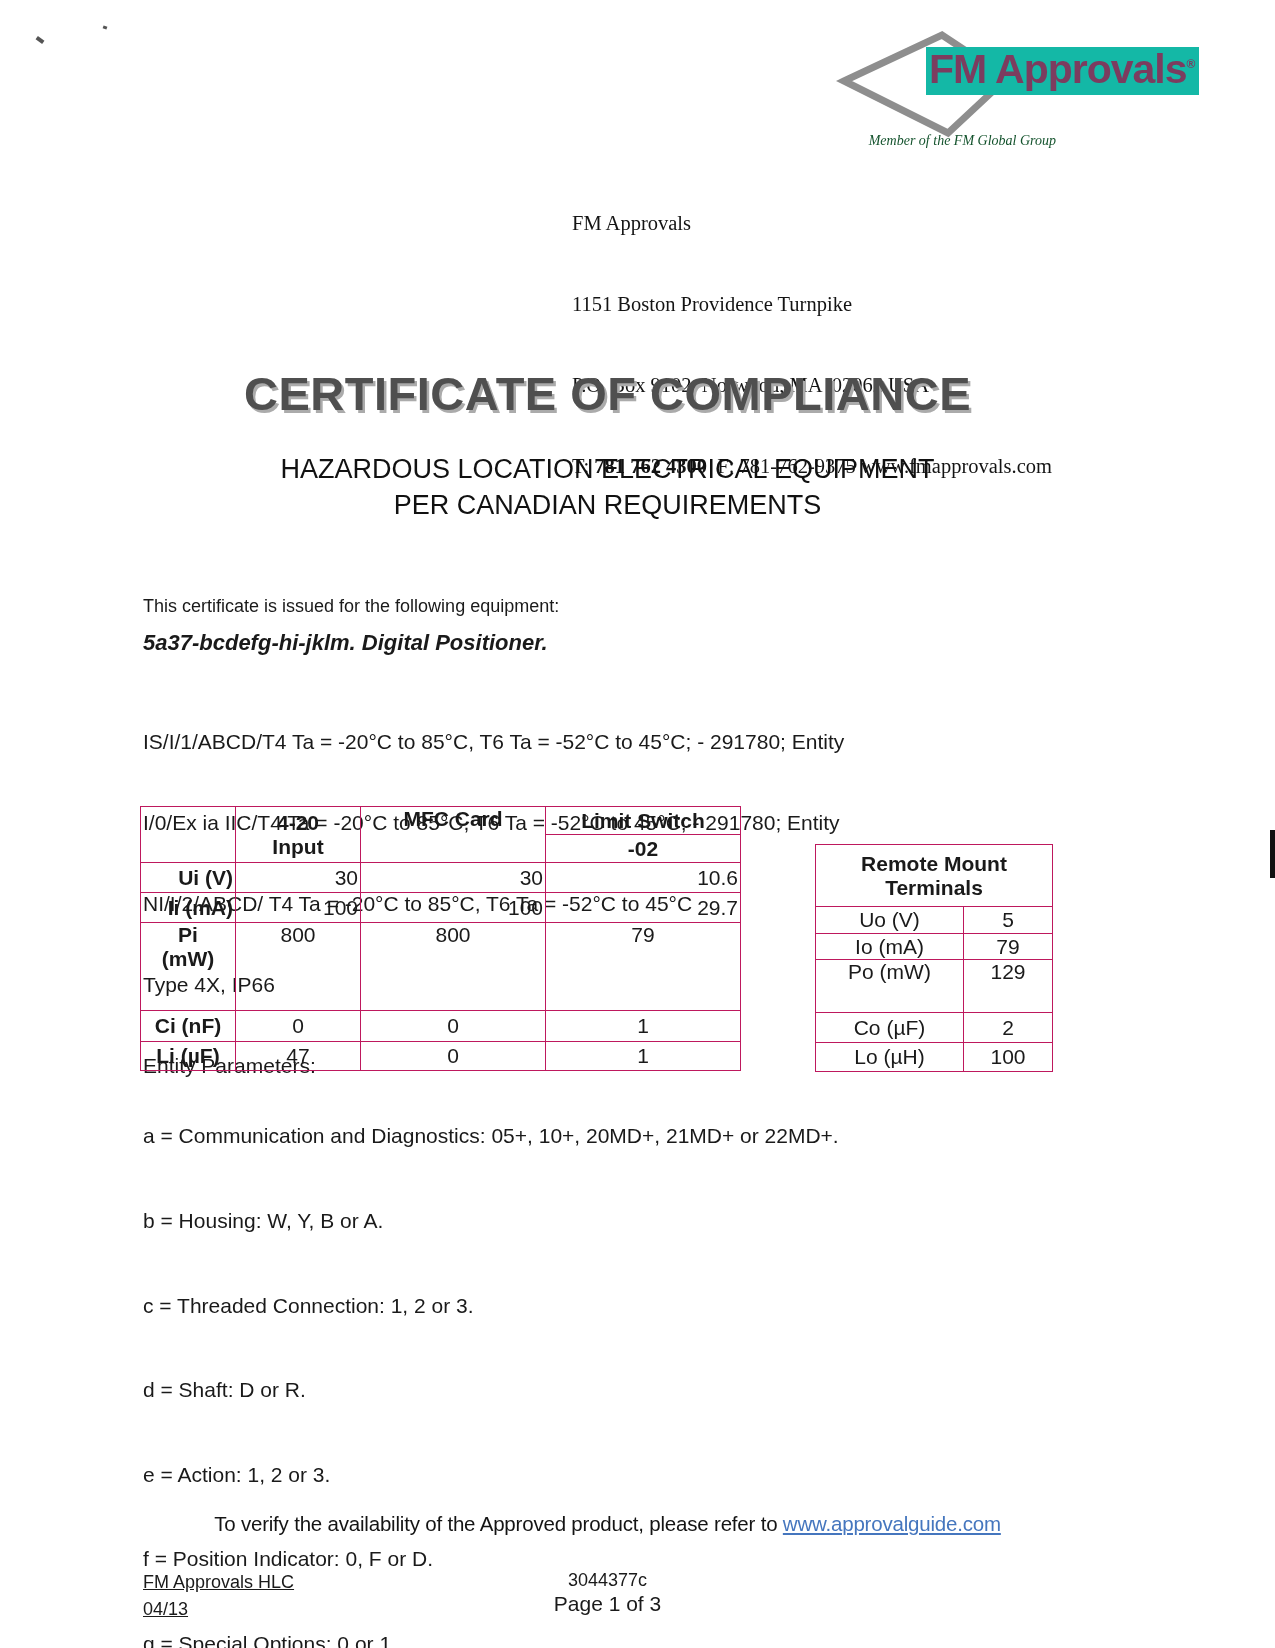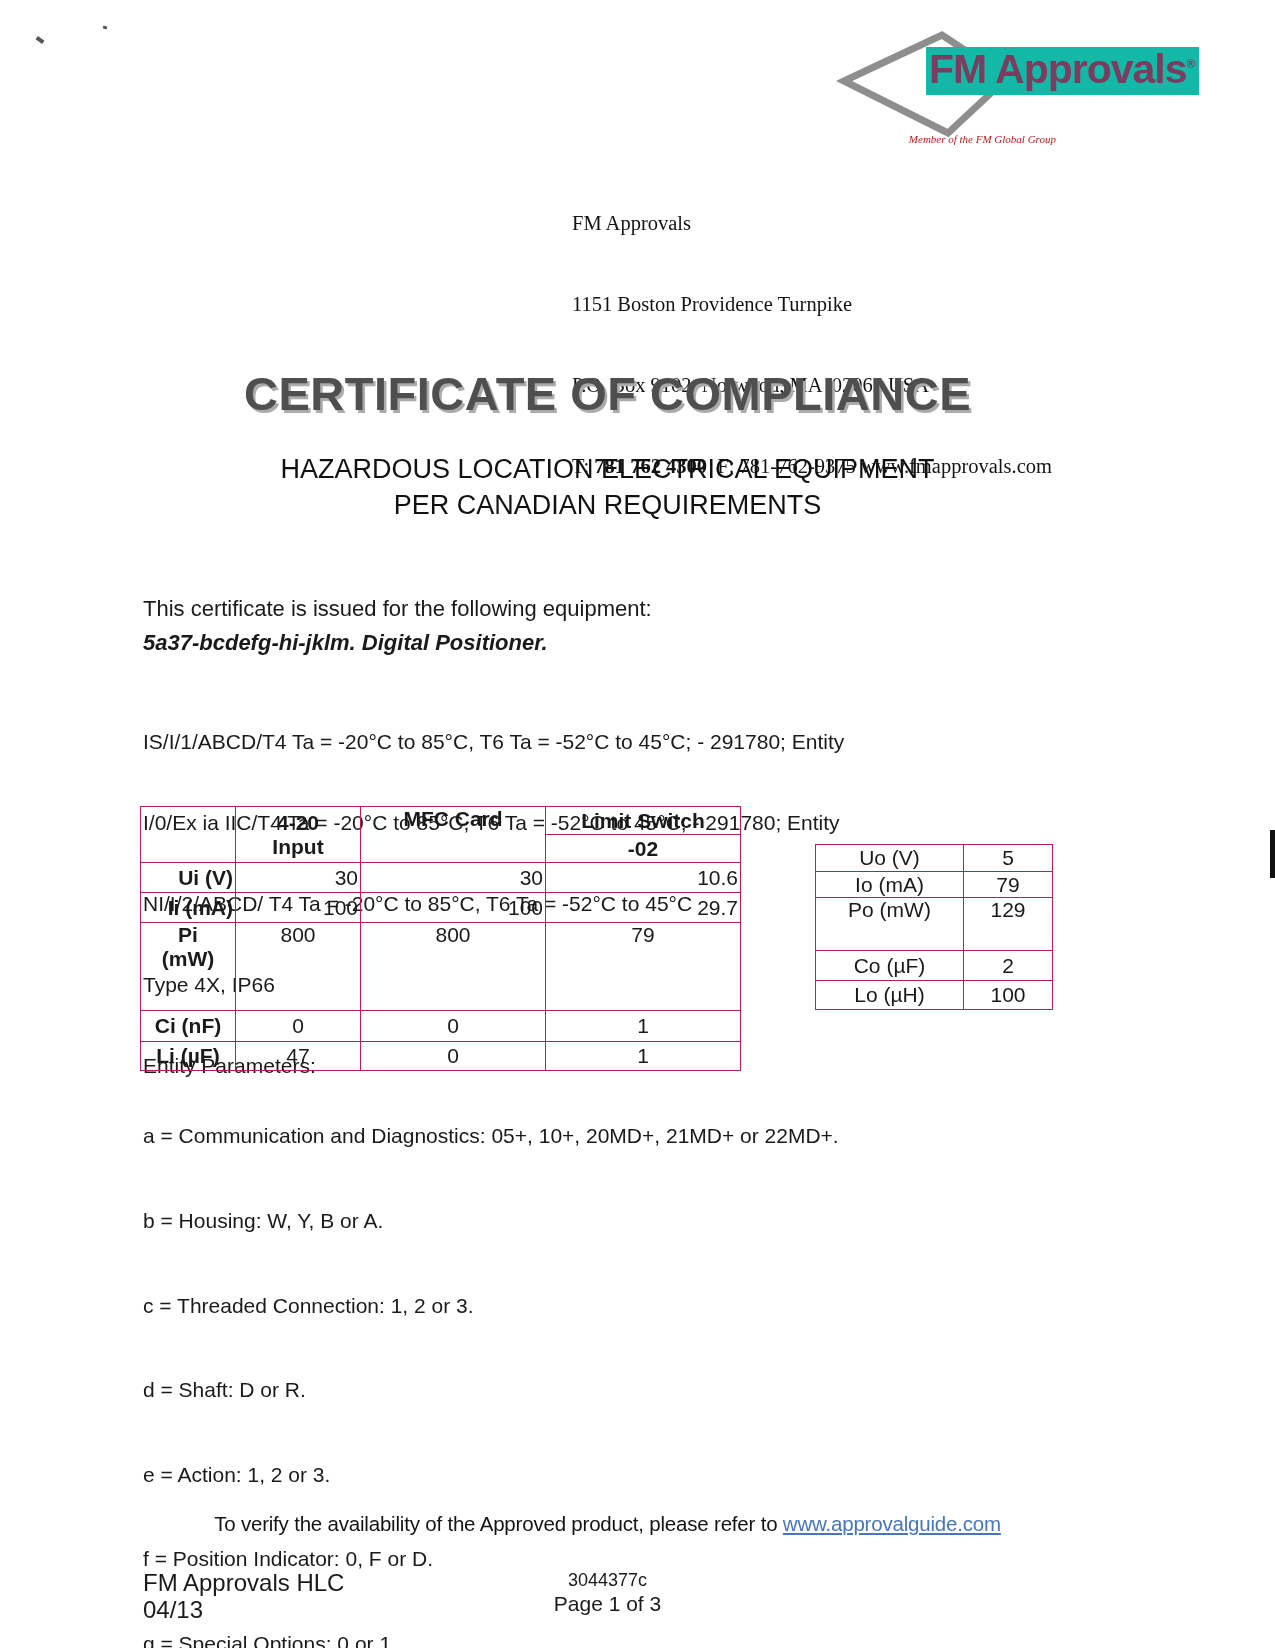--- a/index.html
+++ b/index.html
@@ -18,21 +18,21 @@
   .logo-diamond { position:absolute; left:836px; top:28px; width:182px; height:112px; }
   .logo-brand {
     position:absolute; left:926px; top:47px; background:#14b8a6;
     font-size:41px; font-weight:bold; letter-spacing:-1px;
     color:#7c3c5f; padding:0 4px 3px 3px; line-height:1.1;
   }
   .logo-brand sup { font-size:12px; vertical-align:super; letter-spacing:0; }
   .logo-tagline {
     position:absolute; left:0; top:133px; width:1056px; text-align:right;
     font-family:"Liberation Serif", serif; font-style:italic;
-    font-size:11px; color:#b91c1c;
+    font-size:14px; color:#14532d;
   }
 
   
   .address {
     position:absolute; left:572px; top:156px;
     font-family:"Liberation Serif", serif; font-size:20.5px; line-height:27px;
     white-space:pre-wrap; color:#141414;
   }
   .address .tel-number { font-weight:bold; }
 
@@ -40,21 +40,21 @@
   .title {
     position:absolute; left:0; top:366px; width:1215px; margin:0;
     text-align:center; font-size:47px; font-weight:bold; letter-spacing:0.5px;
     color:#4f4f4f; text-shadow:2.5px 2.5px 0 #ababab;
   }
   .subtitle {
     position:absolute; left:0; top:451px; width:1215px;
     text-align:center; font-size:27px; line-height:36px; color:#111;
   }
 
-  .intro { position:absolute; left:143px; top:596px; margin:0; font-size:22px; }
+  .intro { position:absolute; left:143px; top:596px; margin:0; font-size:18px; }
   .model {
     position:absolute; left:143px; top:630px; font-size:22px;
     font-weight:bold; font-style:italic;
   }
   .ratings { position:absolute; left:143px; top:674px; font-size:21px; line-height:27px; white-space:pre-wrap; }
 
   
   table { border-collapse:collapse; }
   th, td { border:1px solid #be185d; font-size:21px; text-align:center; padding:0 2px; }
   .entity-table { position:absolute; left:140px; top:806px; }
@@ -78,21 +78,21 @@
     position:absolute; left:143px; top:1066px; width:1015px;
     font-size:21px; line-height:28.2px; white-space:pre-wrap;
   }
 
   
   .verify {
     position:absolute; left:0; top:1512px; width:1215px; text-align:center;
     font-size:20.5px; letter-spacing:-0.2px; white-space:pre-wrap; color:#141414;
   }
   .verify .link { color:#4576be; text-decoration:underline; cursor:pointer; }
-  .footer-left { position:absolute; left:143px; top:1569px; font-size:24px; line-height:27px; }
+  .footer-left { position:absolute; left:143px; top:1569px; font-size:18px; line-height:27px;text-decoration:underline; }
   .footer-center { position:absolute; left:0; top:1569px; width:1215px; text-align:center; font-size:18px; line-height:23px; }
   .footer-center .page-num { font-size:21px;text-align:center; }
 </style>
 </head>
 <body>
 
 <div class="page">
 
   <div class="speck s1"></div>
   <div class="speck s2"></div>
@@ -183,20 +183,26 @@
     </tr>
   </tbody>
     </table>
 
   <table class="remote-table">
     <colgroup>
         <col style="width:148px">
         <col style="width:89px">
       </colgroup>
     <tbody>
+        <tr>
+      <th colspan="2" class="hd two-line">
+            <span>Remote Mount</span>
+            <span>Terminals</span>
+          </th>
+    </tr>
     <tr class="rr1">
       <td>Uo (V)</td>
       <td>5</td>
     </tr>
     <tr class="rr2">
       <td>Io (mA)</td>
       <td>79</td>
     </tr>
     <tr class="row-po">
       <td>Po (mW)</td>

